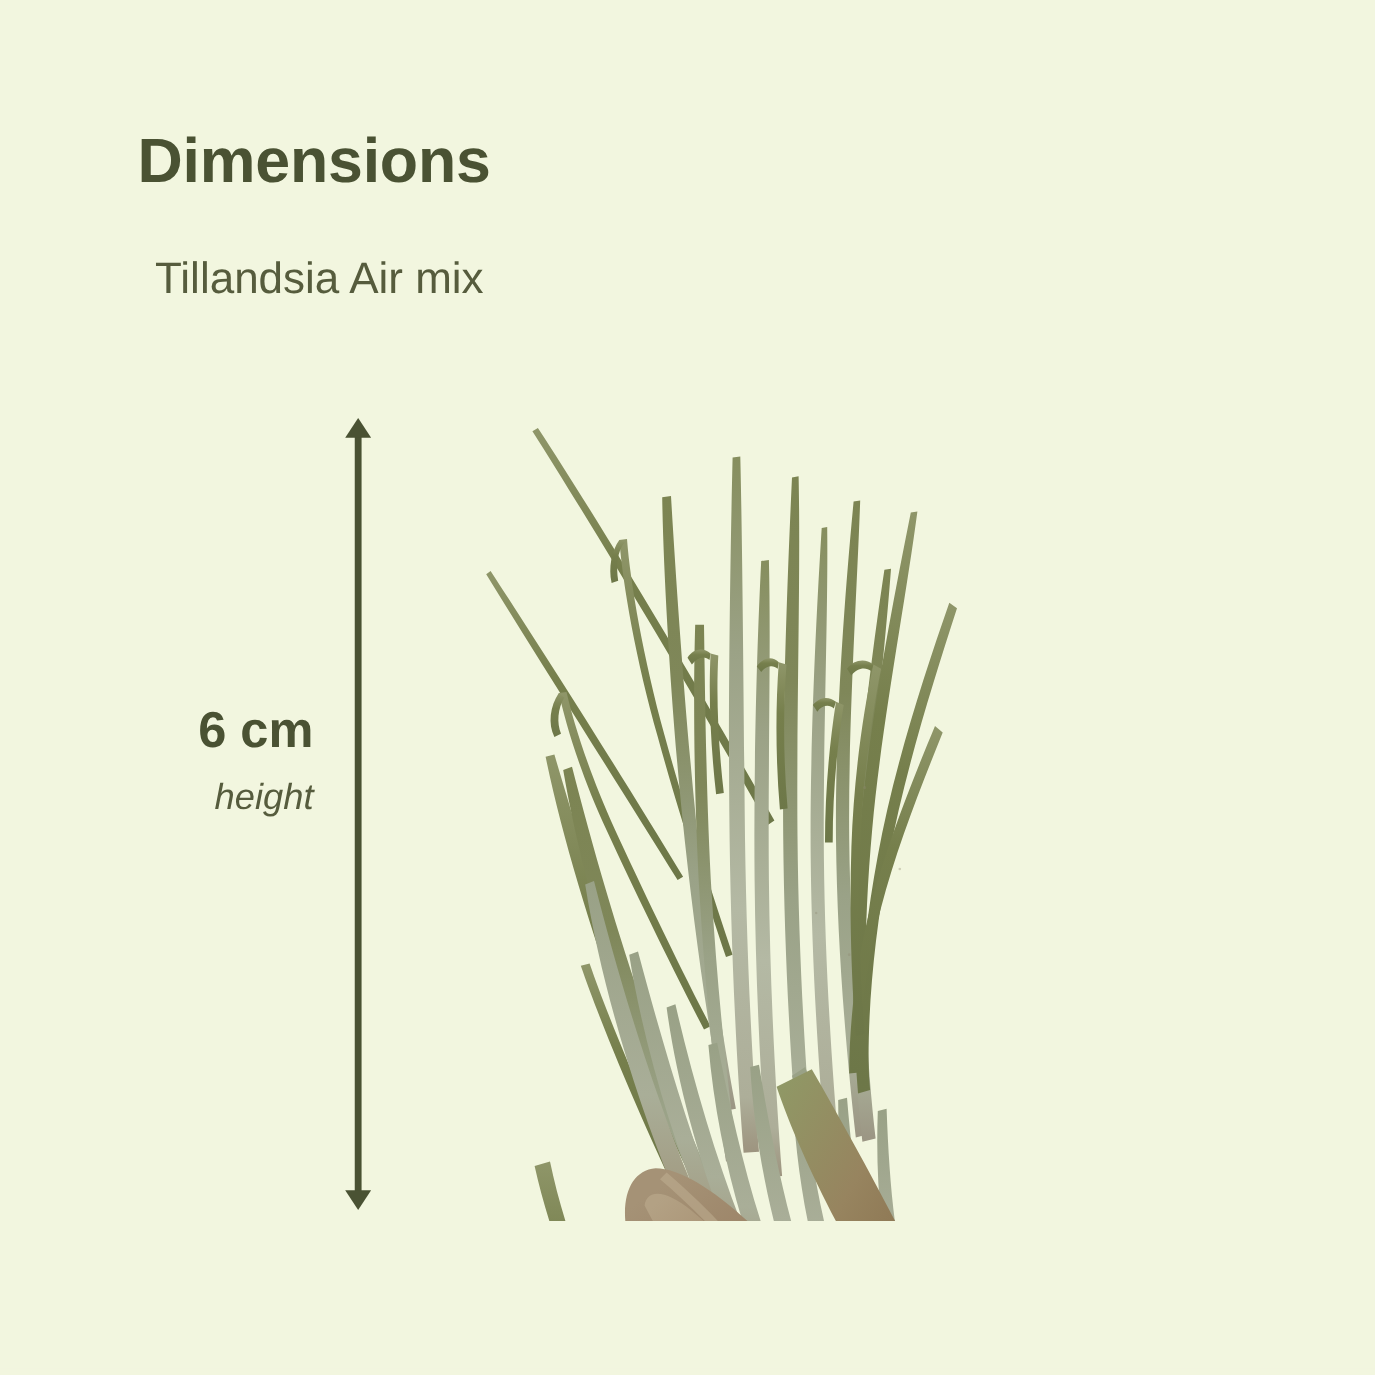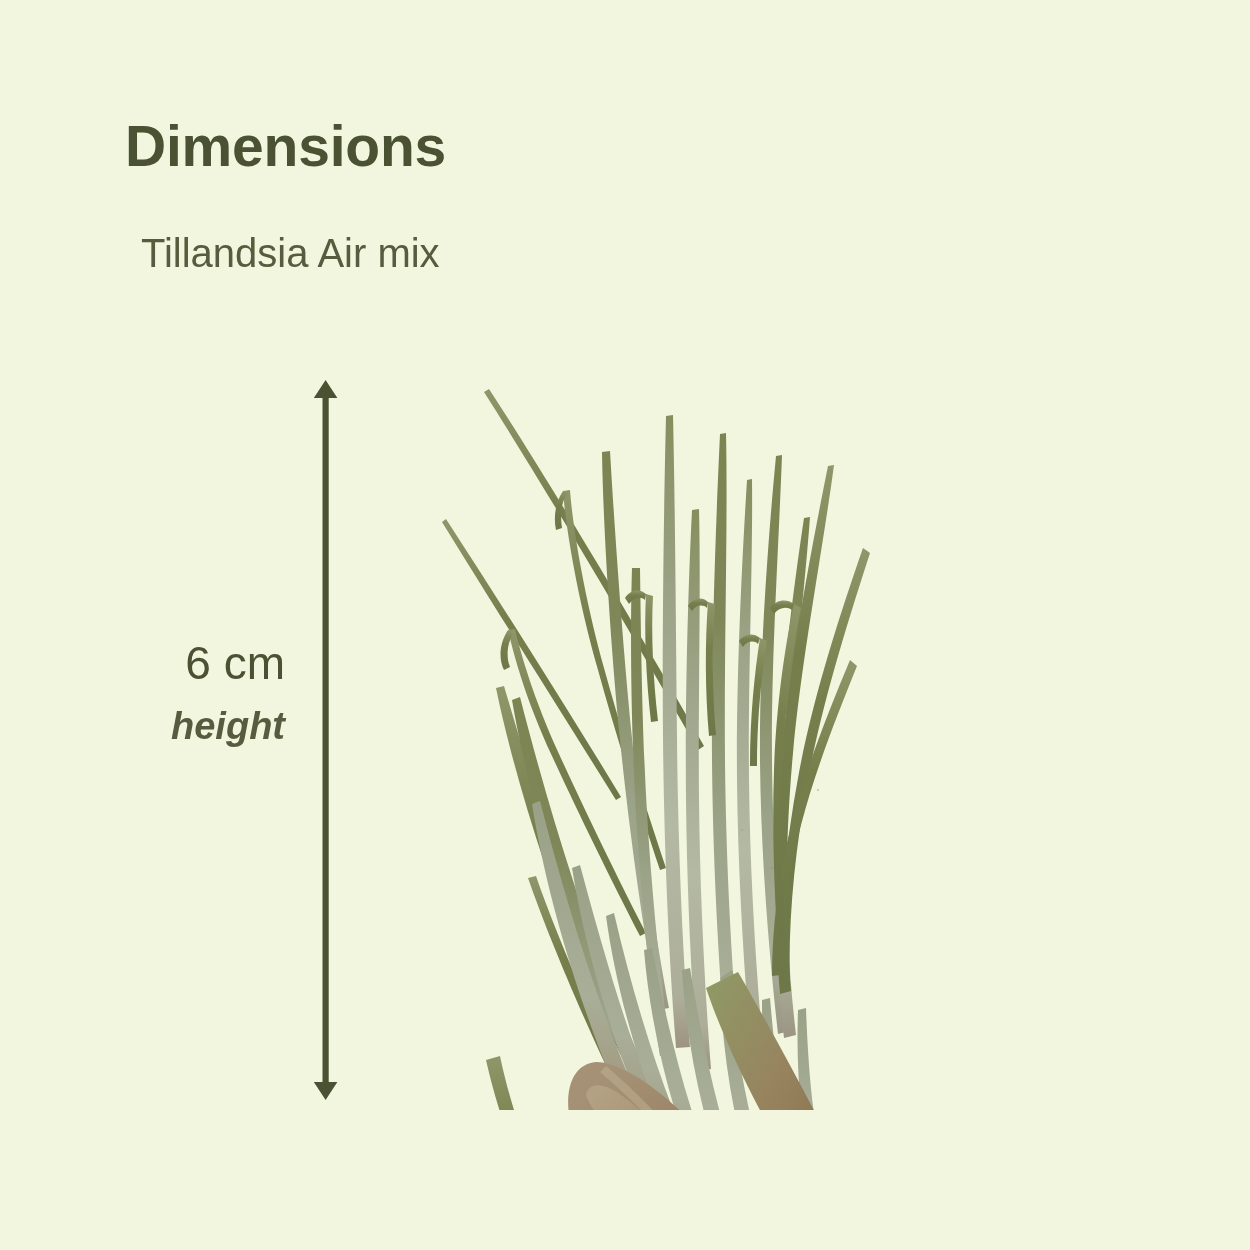--- a/index.html
+++ b/index.html
@@ -50,29 +50,29 @@
   
   #measure-label {
     position: absolute;
     left: 40px;
     top: 640px;
     width: 245px;
     text-align: right;
   }
   #measure-value {
     font-size: 46px;
-    font-weight: normal;
+    font-weight: bold;
     color: #4a5233;
     line-height: 1.0;
     white-space: nowrap;
   }
   #measure-caption {
-    font-size: 38px;
+    font-size: 33px;
     font-style: italic;
-    font-weight: 700;
+    font-weight: 400;
     color: #565c3d;
     line-height: 1.0;
     padding-top: 21px;
     white-space: nowrap;
     text-align: right;
   }
 
   
   #dim-arrow {
     position: absolute;

